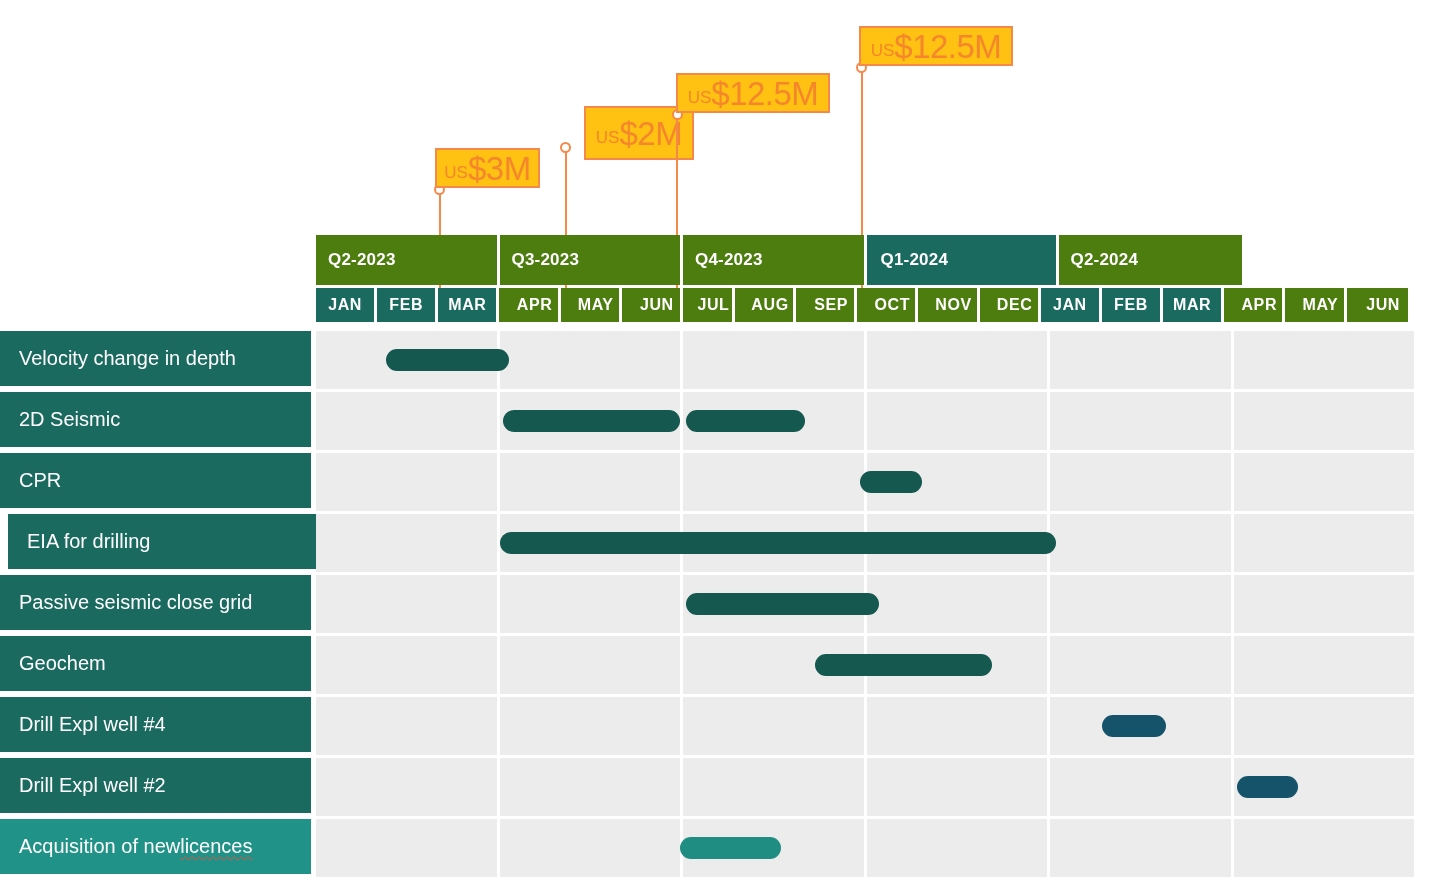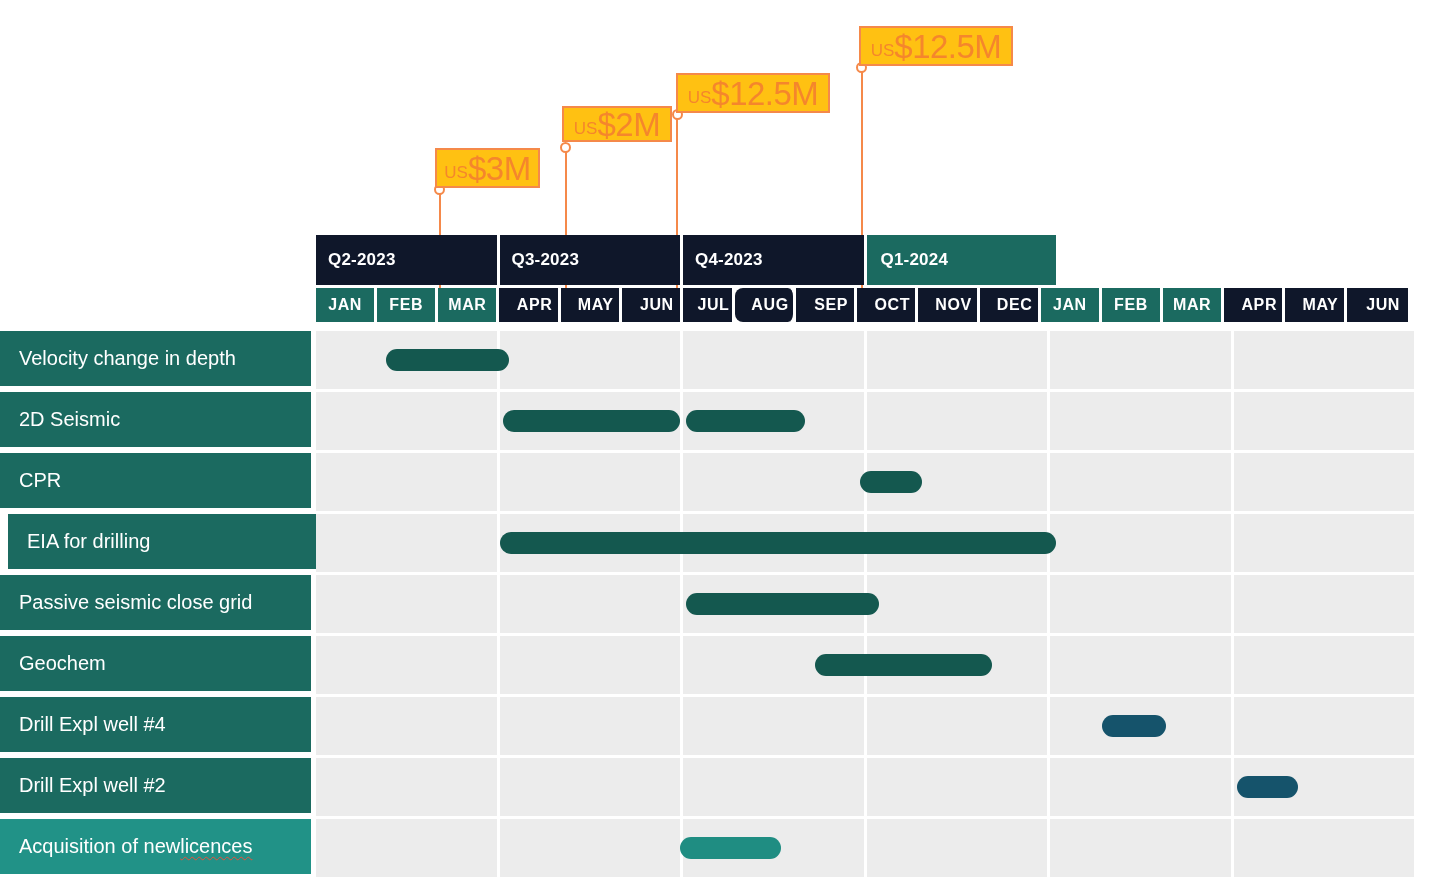--- a/index.html
+++ b/index.html
@@ -55,21 +55,21 @@
     letter-spacing: 0.2px;
     border-right: 3px solid #ffffff;
   }
   .mrow { margin-top: 3px; }
   .mcell {
     height: 34px; display: flex; align-items: center; justify-content: center;
     color: #ffffff; font-size: 16px; font-weight: bold; letter-spacing: 0.6px;
     border-right: 3px solid #ffffff;
   }
   .dark { background: #1B6A60; }
-  .light { background: #0f172a; padding-left: 12px; }
+  .light { background: #4d7c0f; padding-left: 12px; }
 
   
   .grid { position: absolute; left: 316px; top: 331px; width: 1101px; height: 548px; }
   .grow {
     position: relative; width: 1101px; height: 58px;
     display: flex; margin-bottom: 3px;
   }
   .gcell { height: 58px; background: #ECECEC; border-right: 3px solid #ffffff; }
   .gcell:last-child { border-right: none; }
   .bar {
@@ -85,21 +85,21 @@
   <div class="callout-layer">
       <div class="connector" style="left: 438.557px; top: 188px; height: 122px;"></div>
       <div class="conn-dot" style="left: 434.057px; top: 184px;"></div>
       <div class="conn-dot" style="left: 434.057px; top: 303px;"></div>
       <div class="callout-box" style="left: 435px; top: 148px; width: 105px; height: 40px;">
         <span class="callout-text"><span class="cur">US</span><span>$3M</span></span>
       </div>
       <div class="connector" style="left: 564.56px; top: 146px; height: 164px;"></div>
       <div class="conn-dot" style="left: 560.06px; top: 142px;"></div>
       <div class="conn-dot" style="left: 560.06px; top: 303px;"></div>
-      <div class="callout-box" style="left: 562px; top: 106px; width: 110px; height: 36px;">
+      <div class="callout-box" style="left: 584px; top: 106px; width: 110px; height: 54px;">
         <span class="callout-text"><span class="cur">US</span><span>$2M</span></span>
       </div>
       <div class="connector" style="left: 676.495px; top: 113px; height: 197px;"></div>
       <div class="conn-dot" style="left: 671.995px; top: 109px;"></div>
       <div class="conn-dot" style="left: 671.995px; top: 303px;"></div>
       <div class="callout-box" style="left: 676px; top: 73px; width: 154px; height: 40px;">
         <span class="callout-text"><span class="cur">US</span><span>$12.5M</span></span>
       </div>
       <div class="connector" style="left: 860.607px; top: 66px; height: 244px;"></div>
       <div class="conn-dot" style="left: 856.107px; top: 62px;"></div>
@@ -139,30 +139,31 @@
         <span class="sp">licences</span>
       </div>
     </div>
 
   <div class="timeline">
     <div class="qrow">
         <div class="qcell light" style="width: 183.5px;">Q2-2023</div>
         <div class="qcell light" style="width: 183.5px;">Q3-2023</div>
         <div class="qcell light" style="width: 183.5px;">Q4-2023</div>
         <div class="qcell dark" style="width: 192px; text-align: center;">Q1-2024</div>
+        <div class="qcell light" style="width: 183.5px; border-right: none;">Q2-2024</div>
       </div>
     <div class="mrow">
         <div class="mcell dark" style="width: 61.1667px;">JAN</div>
         <div class="mcell dark" style="width: 61.1667px;">FEB</div>
         <div class="mcell dark" style="width: 61.1667px;">MAR</div>
         <div class="mcell light" style="width: 61.1667px;">APR</div>
         <div class="mcell light" style="width: 61.1667px;">MAY</div>
         <div class="mcell light" style="width: 61.1667px;">JUN</div>
         <div class="mcell light" style="width: 52px;">JUL</div>
-        <div class="mcell light" style="width: 61.1667px; border-radius: 8px;">AUG</div>
+        <div class="mcell light" style="width: 61.1667px;">AUG</div>
         <div class="mcell light" style="width: 61.1667px;">SEP</div>
         <div class="mcell light" style="width: 61.1667px;">OCT</div>
         <div class="mcell light" style="width: 61.1667px;">NOV</div>
         <div class="mcell light" style="width: 61.1667px;">DEC</div>
         <div class="mcell dark" style="width: 61.1667px;">JAN</div>
         <div class="mcell dark" style="width: 61.1667px;">FEB</div>
         <div class="mcell dark" style="width: 61.1667px;">MAR</div>
         <div class="mcell light" style="width: 61.1667px;">APR</div>
         <div class="mcell light" style="width: 61.1667px;">MAY</div>
         <div class="mcell light" style="width: 61.1667px; border-right: none;">JUN</div>

